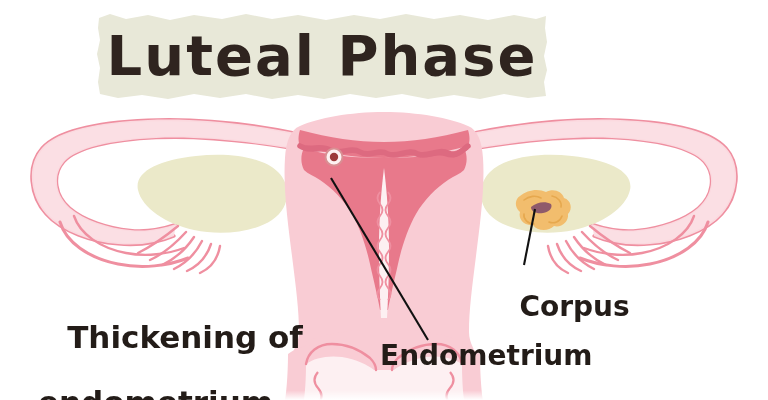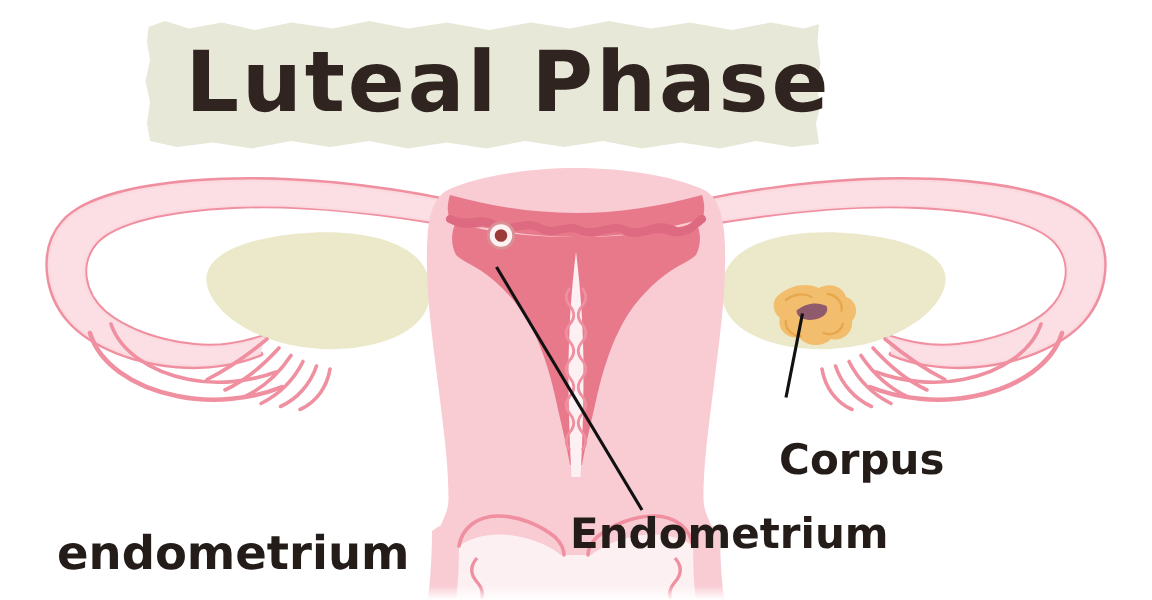--- a/index.html
+++ b/index.html
@@ -26,21 +26,21 @@
     top: 12px;
     width: 452px;
     height: 88px;
   }
   #title-banner .banner-bg {
     position: absolute;
     inset: 0;
   }
   #title-text {
     position: absolute;
-    left: 17px;
+    left: 0;
     top: 0;
     width: 452px;
     height: 88px;
     display: flex;
     align-items: center;
     justify-content: center;
     font-family: "DejaVu Sans", sans-serif;
     font-weight: 700;
     font-size: 56px;
     letter-spacing: 2px;
@@ -357,20 +357,21 @@
       <rect x="280" y="270" width="212" height="34" fill="url(#vagFade)"></rect>
     </g>
 
     <g>
       <line x1="331" y1="82" x2="428" y2="244" stroke="#111111" stroke-width="2.1"></line>
       <line x1="535" y1="113" x2="524" y2="169" stroke="#111111" stroke-width="2.1"></line>
     </g>
   </svg>
 
   <div class="label" id="label-thickening">
+    <span>Thickening of</span>
     <span class="line2">endometrium</span>
   </div>
 
   <div class="label" id="label-corpus">
     <span>Corpus</span><br>
   </div>
 
   <div class="label" id="label-endometrium">Endometrium</div>
 
 </div>

